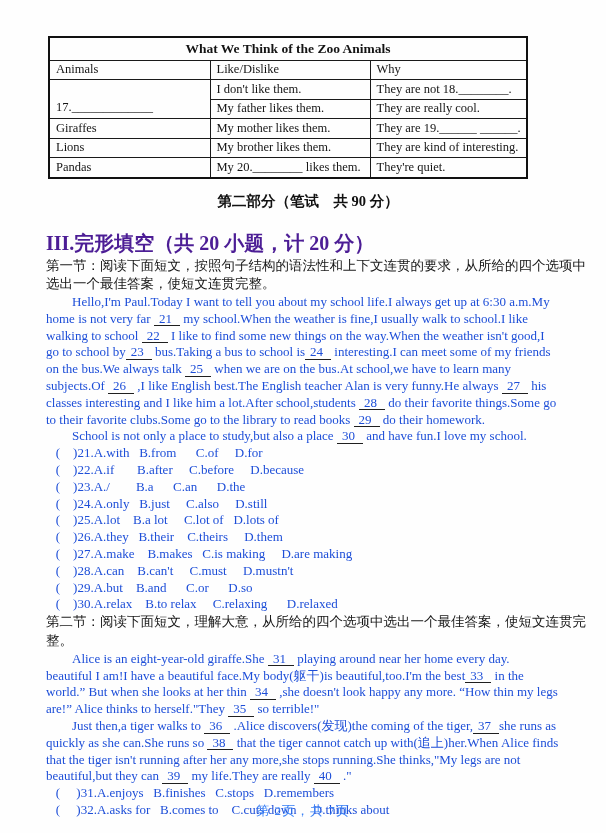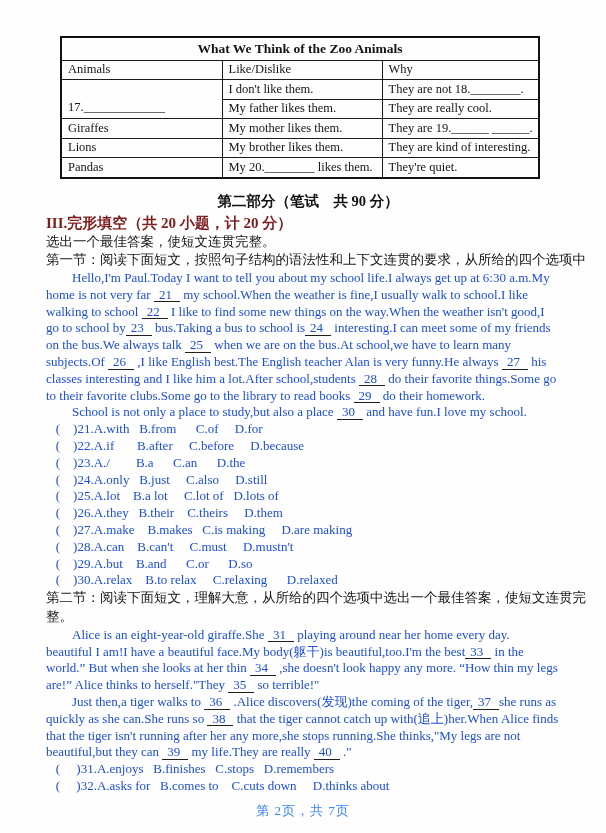--- a/index.html
+++ b/index.html
@@ -6,34 +6,34 @@
   body{
     width:606px;height:833px;overflow:hidden;
     background:#ffffff;
     font-family:"Liberation Serif","DejaVu Serif",serif;
     color:#1b1b1b;
   }
   .page{position:relative;width:606px;height:833px;background:#fefefe;}
   .content{padding:36px 36px 0 46px;}
 
   
-  .zoo-table{border-collapse:collapse;margin-left:14px;width:478px;table-layout:fixed;}
+  .zoo-table{border-collapse:collapse;margin-left:2px;width:478px;table-layout:fixed;}
   .zoo-table td{
     border:1.4px solid #1a1a1a;
     font-size:12.5px;line-height:15.5px;
     padding:1.5px 6px;white-space:nowrap;color:#141414;
     vertical-align:middle;overflow:hidden;
   }
   .zoo-table td.t-title{text-align:center;font-weight:bold;font-size:13.5px;padding:3px 0;}
   .zoo-table td.animal-merged{vertical-align:bottom;padding-bottom:3px;}
   .zoo-table{border:2px solid #111;}
 
   
   .part-title{margin-top:13px;text-align:center;font-size:14.5px;font-weight:bold;color:#111;}
-  .section-title{margin-top:3px;font-size:15px;font-weight:bold;color:#7f1d1d;}
+  .section-title{margin-top:19px;font-size:20px;font-weight:bold;color:#4c1d95;}
   .note .pline{font-size:13.5px;line-height:18.8px;white-space:nowrap;color:#161616;}
 
   
   .passage .pline,.options .pline{font-size:13px;line-height:16.8px;white-space:nowrap;color:#1d4ed8;}
   .nblank{
     display:inline-block;line-height:13.5px;padding:0 5px;min-width:16px;
     text-align:left;border-bottom:1.2px solid #1f1f1f;
   }
 
   
@@ -87,22 +87,22 @@
         <td>My 20.________ likes them.</td>
         <td>They're quiet.</td>
       </tr>
     </tbody>
       </table>
 
     <div class="part-title">第二部分（笔试　共 90 分）</div>
     <div class="section-title">III.完形填空（共 20 小题，计 20 分）</div>
 
     <div class="note">
+        <div class="pline">第一节：阅读下面短文，按照句子结构的语法性和上下文连贯的要求，从所给的四个选项中</div>
         <div class="pline">选出一个最佳答案，使短文连贯完整。</div>
-        <div class="pline">第一节：阅读下面短文，按照句子结构的语法性和上下文连贯的要求，从所给的四个选项中</div>
       </div>
 
     <div class="passage">
         <div class="pline">　　Hello,I'm Paul.Today I want to tell you about my school life.I always get up at 6:30 a.m.My</div>
         <div class="pline">home is not very far <span class="nblank">21</span> my school.When the weather is fine,I usually walk to school.I like</div>
         <div class="pline">walking to school <span class="nblank">22</span> I like to find some new things on the way.When the weather isn't good,I</div>
         <div class="pline">go to school by<span class="nblank">23</span> bus.Taking a bus to school is<span class="nblank">24</span> interesting.I can meet some of my friends</div>
         <div class="pline">on the bus.We always talk <span class="nblank">25</span> when we are on the bus.At school,we have to learn many</div>
         <div class="pline">subjects.Of <span class="nblank">26</span> ,I like English best.The English teacher Alan is very funny.He always <span class="nblank">27</span> his</div>
         <div class="pline">classes interesting and I like him a lot.After school,students <span class="nblank">28</span> do their favorite things.Some go</div>

